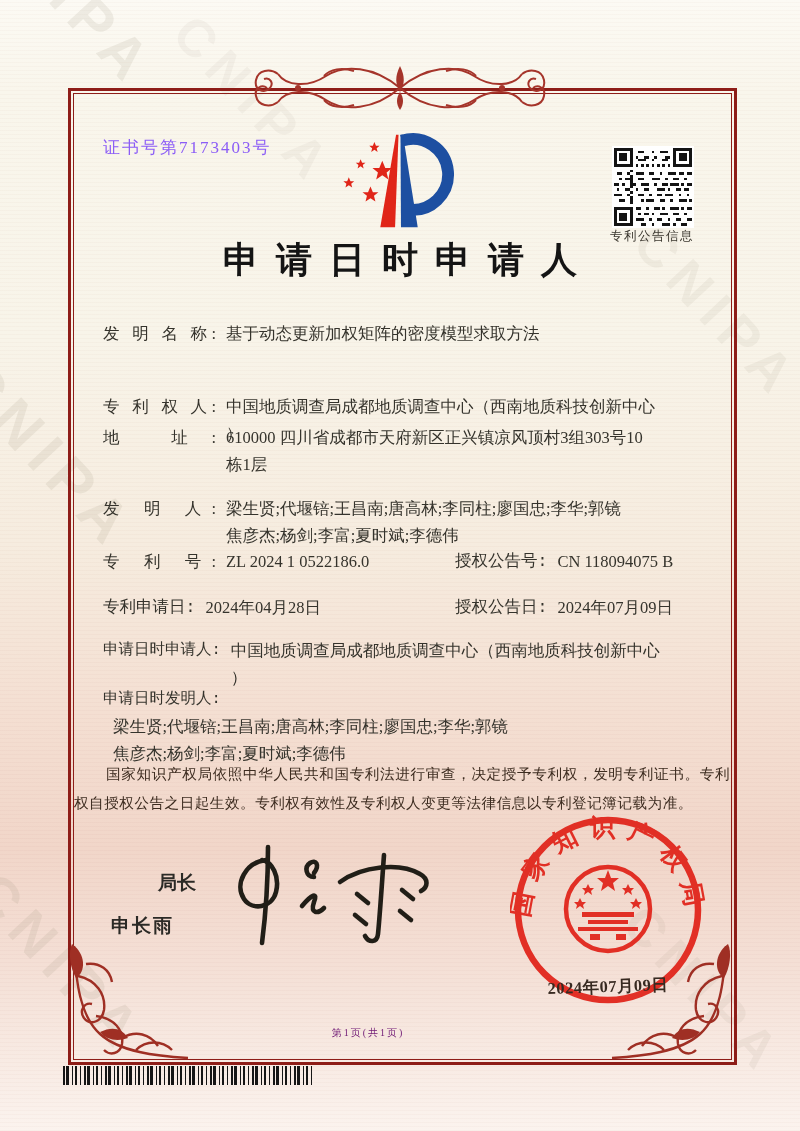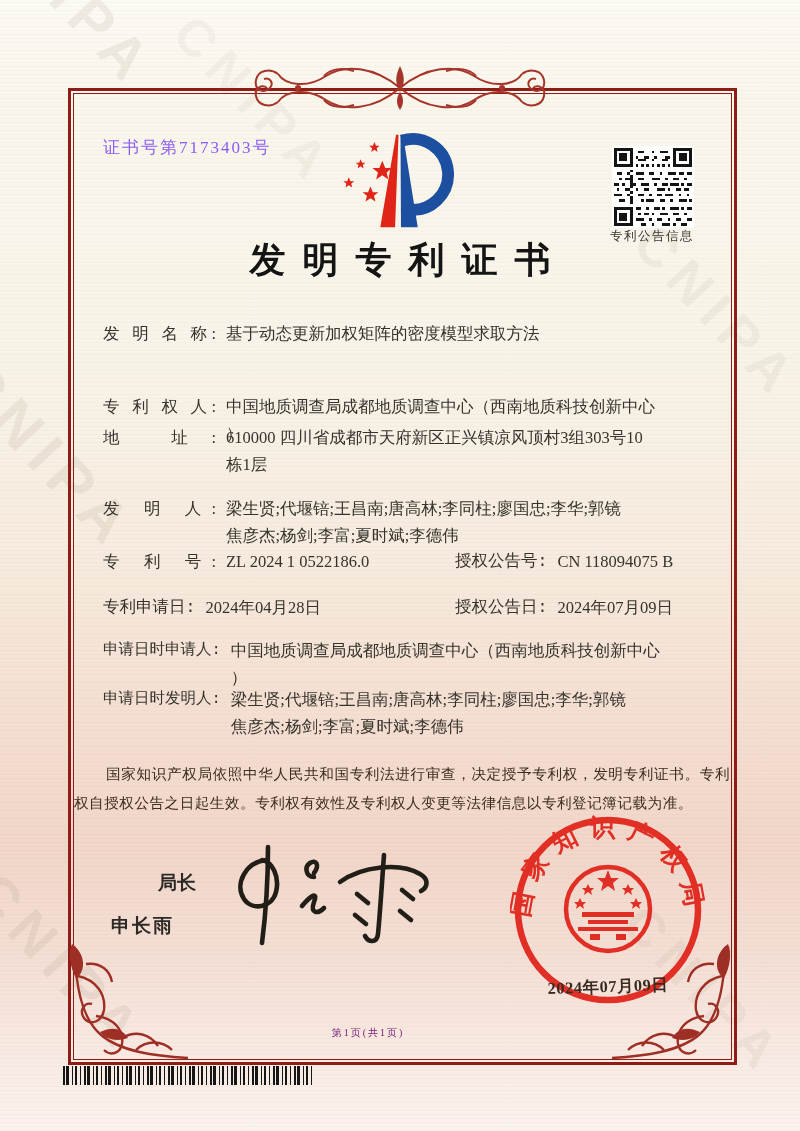--- a/index.html
+++ b/index.html
@@ -140,21 +140,21 @@
     </g>
     <g fill="#141414">
       <rect x="2" y="2" width="3" height="3"></rect>
         <rect x="24" y="2" width="3" height="3"></rect>
         <rect x="2" y="24" width="3" height="3"></rect>
       <path d="M8 6h1v1h-1zM10 6h1v1h-1zM12 6h1v1h-1zM14 6h1v1h-1zM16 6h1v1h-1zM18 6h1v1h-1zM20 6h1v1h-1zM6 8h1v1h-1zM6 10h1v1h-1zM6 12h1v1h-1zM6 14h1v1h-1zM6 16h1v1h-1zM6 18h1v1h-1zM6 20h1v1h-1zM9 1h2v1h-2zM14 1h1v1h-1zM17 1h3v1h-3zM8 3h1v1h-1zM11 3h2v1h-2zM15 3h1v1h-1zM19 3h2v1h-2zM9 4h3v1h-3zM14 4h1v1h-1zM18 4h2v1h-2zM1 9h2v1h-2zM5 9h1v1h-1zM8 9h3v1h-3zM13 9h2v1h-2zM17 9h1v1h-1zM20 9h3v1h-3zM24 9h2v1h-2zM27 9h2v1h-2zM2 11h1v1h-1zM4 11h3v1h-3zM9 11h2v1h-2zM14 11h3v1h-3zM19 11h1v1h-1zM22 11h2v1h-2zM26 11h1v1h-1zM0 13h2v1h-2zM3 13h1v1h-1zM6 13h2v1h-2zM10 13h3v1h-3zM15 13h1v1h-1zM18 13h2v1h-2zM21 13h3v1h-3zM25 13h1v1h-1zM27 13h2v1h-2zM1 15h1v1h-1zM4 15h2v1h-2zM8 15h1v1h-1zM11 15h2v1h-2zM16 15h3v1h-3zM20 15h1v1h-1zM23 15h2v1h-2zM26 15h2v1h-2zM0 17h3v1h-3zM5 17h1v1h-1zM9 17h2v1h-2zM13 17h1v1h-1zM16 17h2v1h-2zM19 17h3v1h-3zM24 17h1v1h-1zM27 17h1v1h-1zM2 19h2v1h-2zM6 19h1v1h-1zM10 19h1v1h-1zM12 19h3v1h-3zM17 19h2v1h-2zM21 19h1v1h-1zM24 19h3v1h-3zM28 19h1v1h-1zM8 22h2v1h-2zM12 22h1v1h-1zM15 22h2v1h-2zM18 22h1v1h-1zM21 22h3v1h-3zM25 22h1v1h-1zM27 22h2v1h-2zM9 24h1v1h-1zM11 24h2v1h-2zM14 24h1v1h-1zM17 24h3v1h-3zM22 24h2v1h-2zM26 24h1v1h-1zM8 26h3v1h-3zM13 26h1v1h-1zM16 26h2v1h-2zM20 26h1v1h-1zM23 26h2v1h-2zM27 26h2v1h-2zM10 28h2v1h-2zM14 28h1v1h-1zM18 28h3v1h-3zM22 28h1v1h-1zM25 28h2v1h-2z"></path>
     </g>
   </svg>
   <div class="abs qr-label">专利公告信息</div>
 
-  <div class="abs title">发明专利证书</div>
+  <div class="abs title">申请日时申请人</div>
 
   <div class="frow" style="top:320px;">
     <span class="flabel">发 明 名 称:</span>
     <span class="fvalue">基于动态更新加权矩阵的密度模型求取方法</span>
   </div>
   <div class="frow" style="top:393px;">
     <span class="flabel">专 利 权 人:</span>
     <span class="fvalue">中国地质调查局成都地质调查中心（西南地质科技创新中心
 ）</span>
   </div>
@@ -182,21 +182,21 @@
     <span class="pair2">
       <span class="flabel-nat">授权公告日:</span>
       <span class="fvalue">2024年07月09日</span>
     </span>
   </div>
   <div class="frow small-row" style="top:637px;">
     <span class="flabel-nat">申请日时申请人:</span>
     <span class="fvalue" style="font-size:16.5px;">中国地质调查局成都地质调查中心（西南地质科技创新中心
 ）</span>
   </div>
-  <div class="frow small-row" style="top:686px;">
+  <div class="frow small-row" style="top:686px;flex-direction:column;">
     <span class="flabel-nat">申请日时发明人:</span>
     <span class="fvalue" style="font-size:16.5px;">梁生贤;代堰锫;王昌南;唐高林;李同柱;廖国忠;李华;郭镜
 焦彦杰;杨剑;李富;夏时斌;李德伟</span>
   </div>
 
   <div class="abs legal">国家知识产权局依照中华人民共和国专利法进行审查，决定授予专利权，发明专利证书。专利权自授权公告之日起生效。专利权有效性及专利权人变更等法律信息以专利登记簿记载为准。</div>
 
   <div class="abs dtitle">局长</div>
   <div class="abs dname">申长雨</div>
   <svg class="abs sig" viewBox="0 0 218 108">

